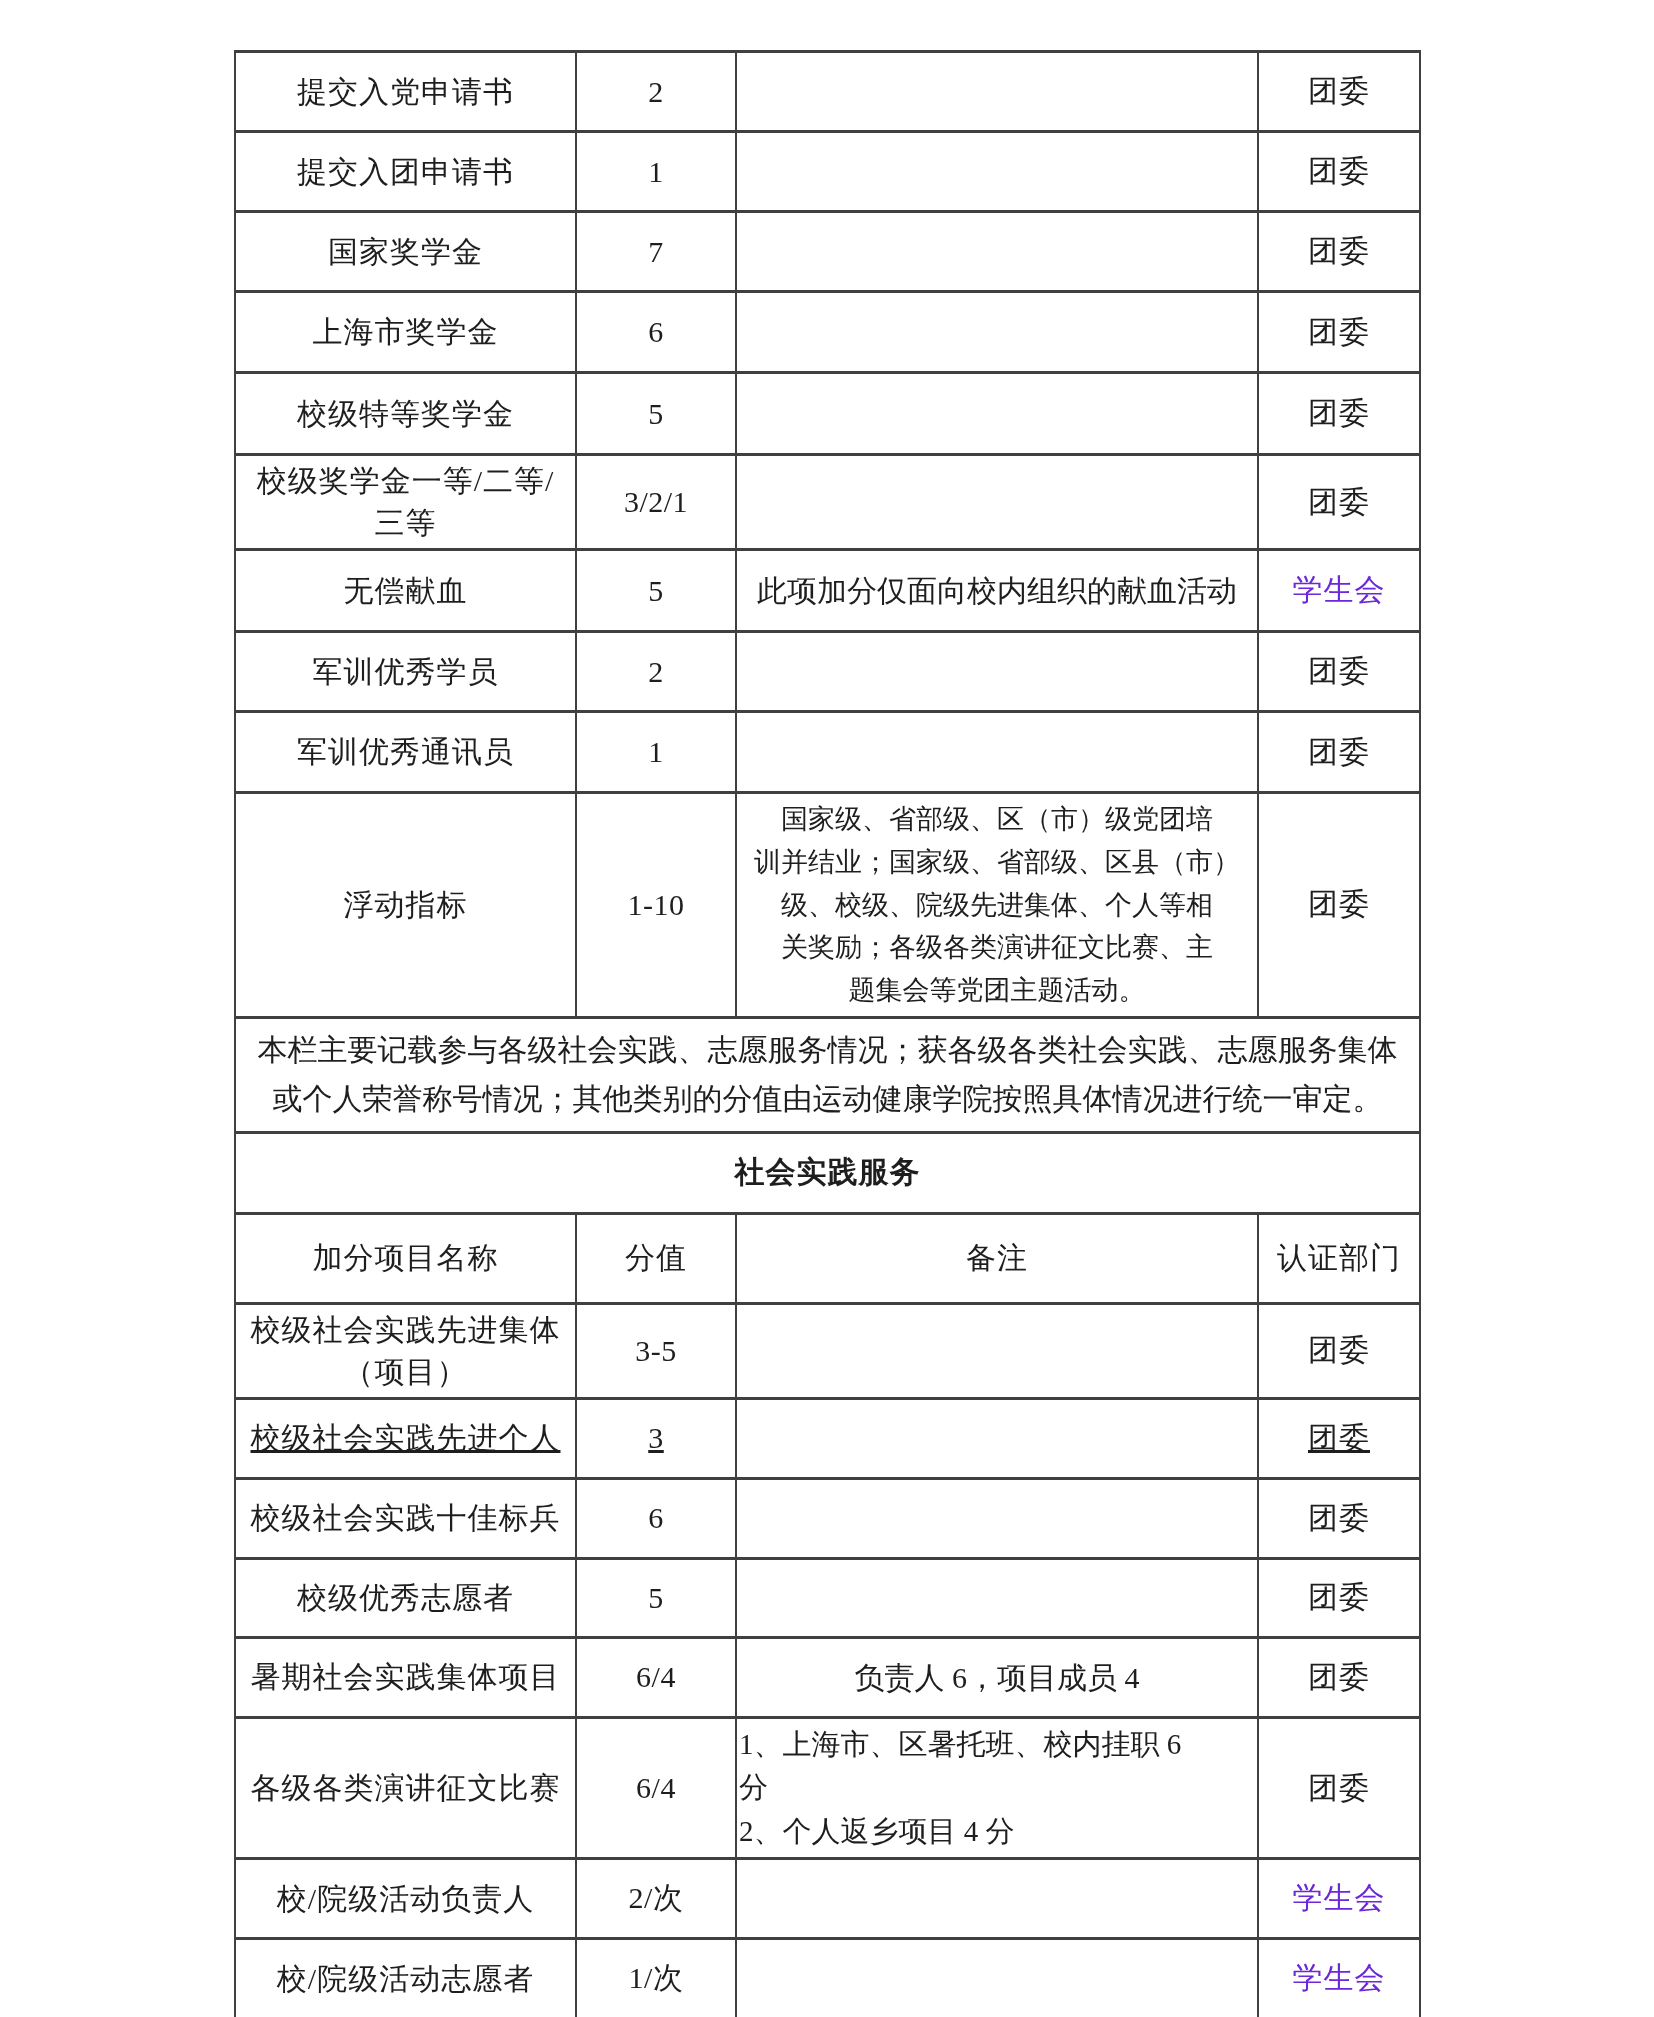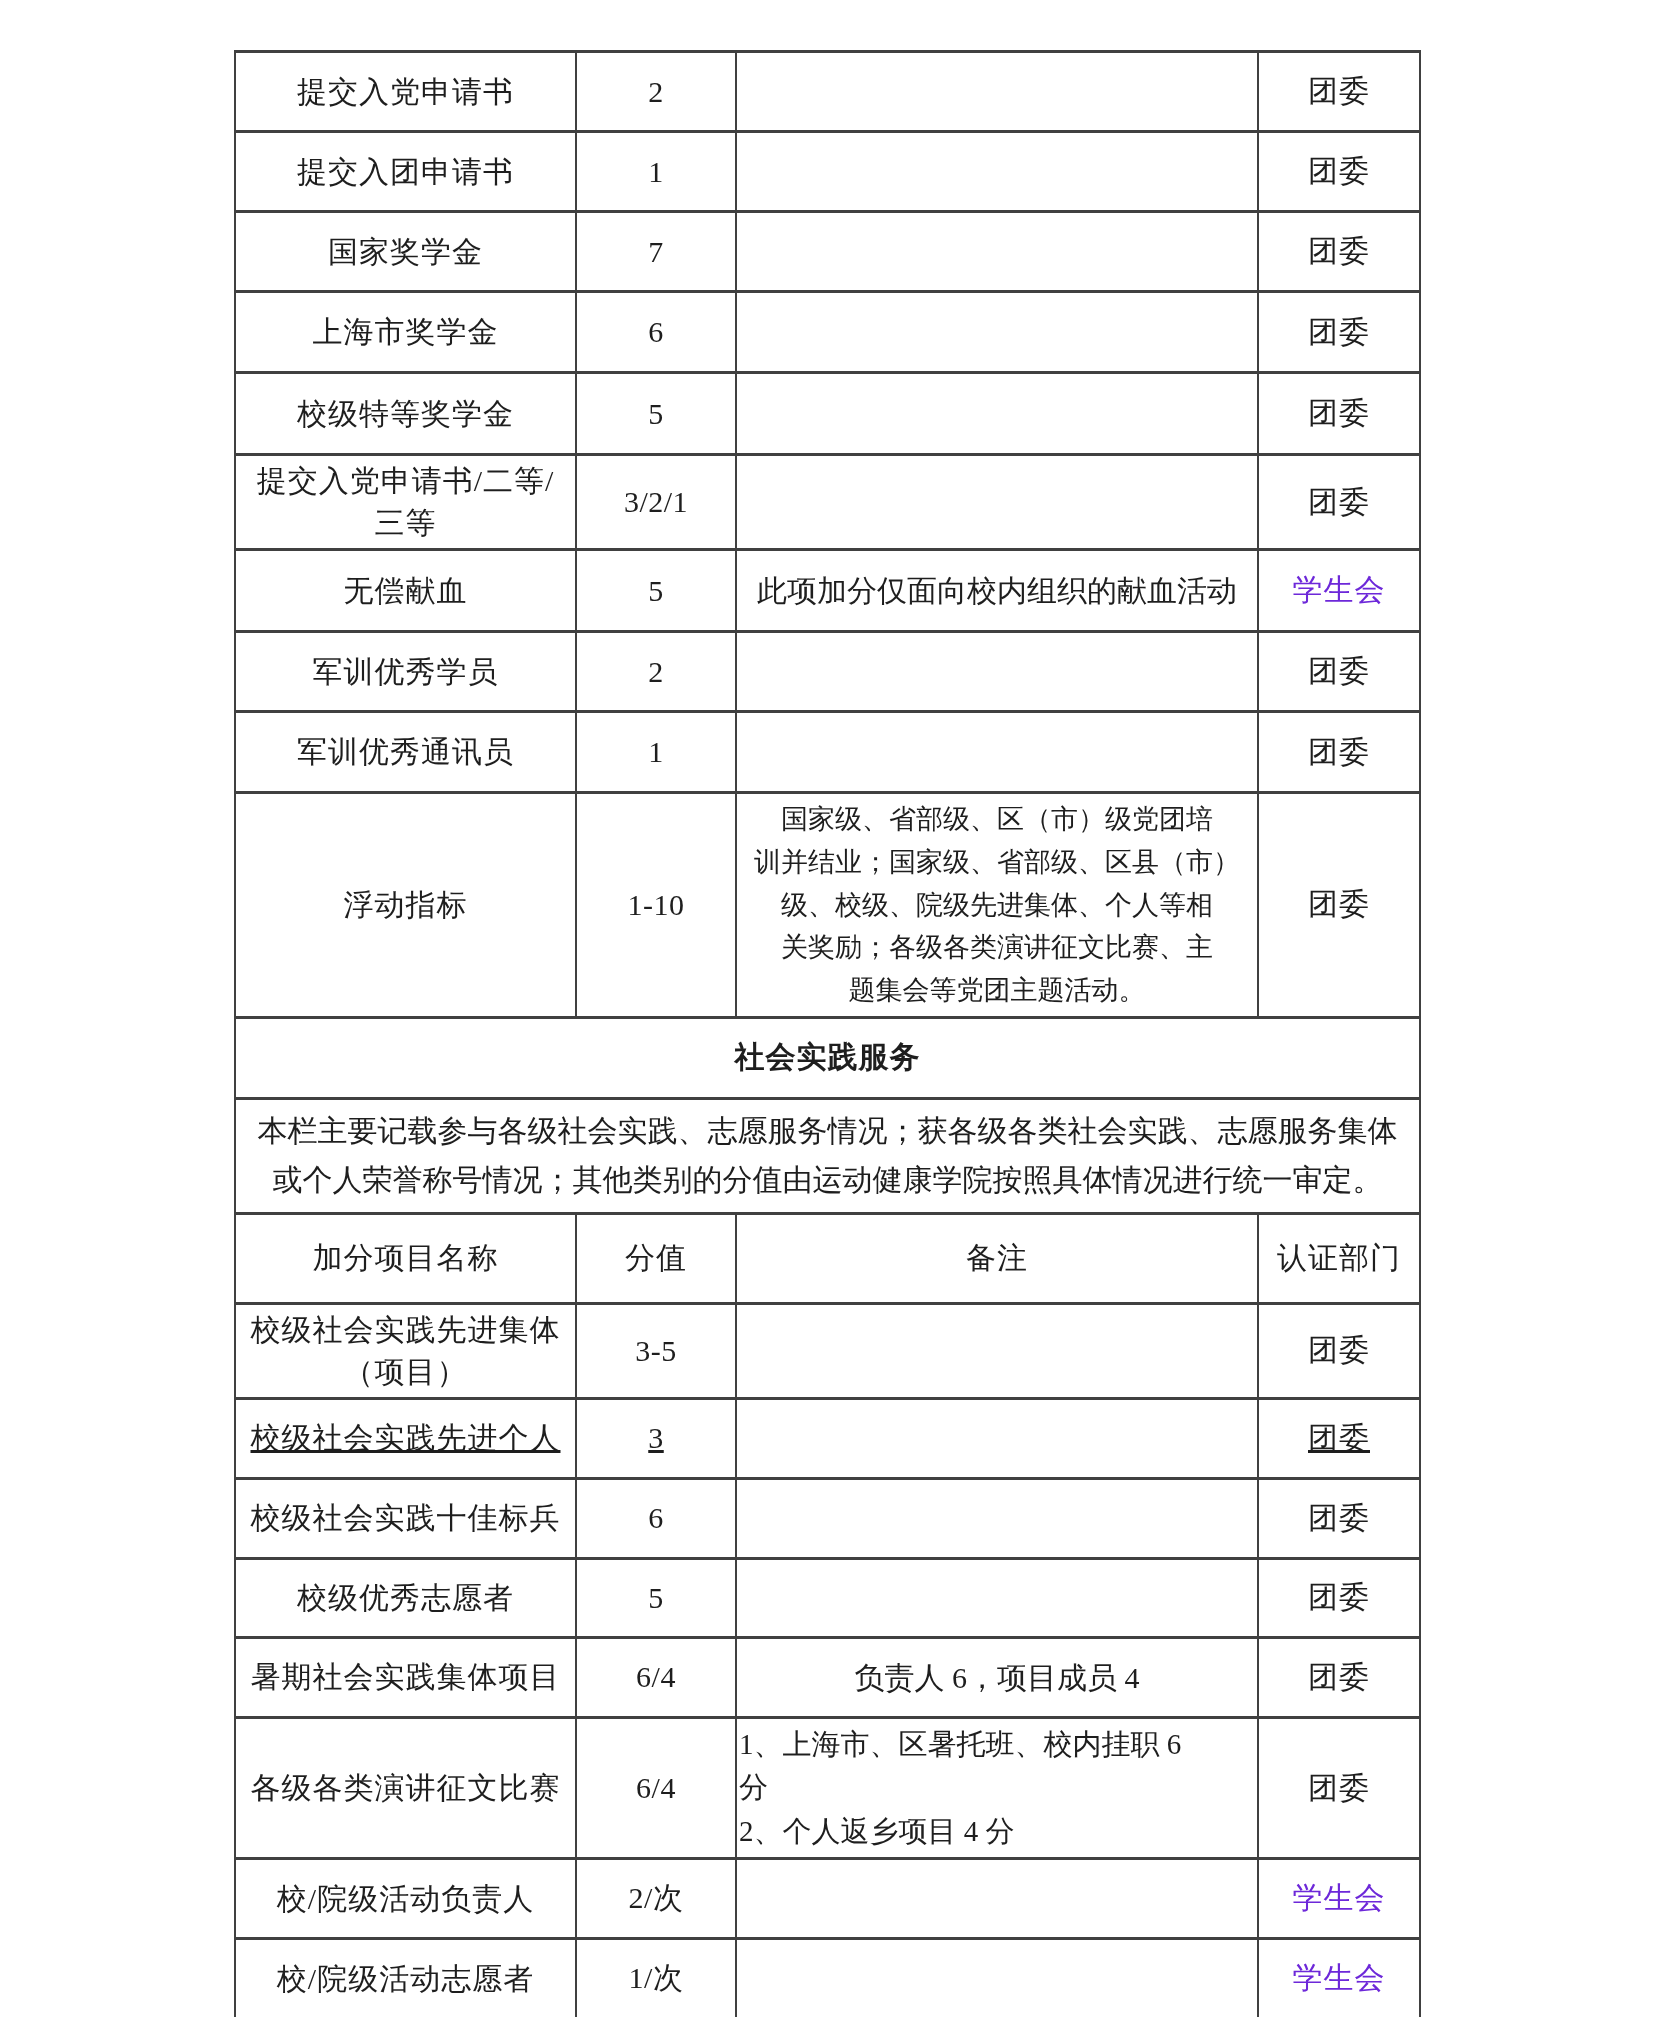--- a/index.html
+++ b/index.html
@@ -124,21 +124,21 @@
           <td class="remark-cell"></td>
           <td class="dept-cell">团委</td>
         </tr>
         <tr style="height: 82px;">
           <td class="name-cell">校级特等奖学金</td>
           <td class="score-cell">5</td>
           <td class="remark-cell"></td>
           <td class="dept-cell">团委</td>
         </tr>
         <tr style="height: 85px;">
-          <td class="name-cell">提交入党申请书/二等/
+          <td class="name-cell">校级奖学金一等/二等/
 三等</td>
           <td class="score-cell">3/2/1</td>
           <td class="remark-cell"></td>
           <td class="dept-cell">团委</td>
         </tr>
         <tr style="height: 82px;">
           <td class="name-cell">无偿献血</td>
           <td class="score-cell">5</td>
           <td class="remark-cell">此项加分仅面向校内组织的献血活动</td>
           <td class="dept-cell red">学生会</td>
@@ -158,25 +158,25 @@
         <tr style="height: 214px;">
           <td class="name-cell">浮动指标</td>
           <td class="score-cell">1-10</td>
           <td class="remark-cell pre-center">国家级、省部级、区（市）级党团培
 训并结业；国家级、省部级、区县（市）
 级、校级、院级先进集体、个人等相
 关奖励；各级各类演讲征文比赛、主
 题集会等党团主题活动。</td>
           <td class="dept-cell">团委</td>
         </tr>
+        <tr style="height: 115px;">
+          <td class="note-cell" colspan="4">本栏主要记载参与各级社会实践、志愿服务情况；获各级各类社会实践、志愿服务集体或个人荣誉称号情况；其他类别的分值由运动健康学院按照具体情况进行统一审定。</td>
+        </tr>
         <tr style="height: 81px;">
           <td class="section-cell" colspan="4">社会实践服务</td>
-        </tr>
-        <tr style="height: 115px;">
-          <td class="note-cell" colspan="4">本栏主要记载参与各级社会实践、志愿服务情况；获各级各类社会实践、志愿服务集体或个人荣誉称号情况；其他类别的分值由运动健康学院按照具体情况进行统一审定。</td>
         </tr>
         <tr style="height: 90px;">
           <td class="header-cell">加分项目名称</td>
           <td class="header-cell">分值</td>
           <td class="header-cell">备注</td>
           <td class="header-cell">认证部门</td>
         </tr>
         <tr style="height: 83px;">
           <td class="name-cell">校级社会实践先进集体
 （项目）</td>

